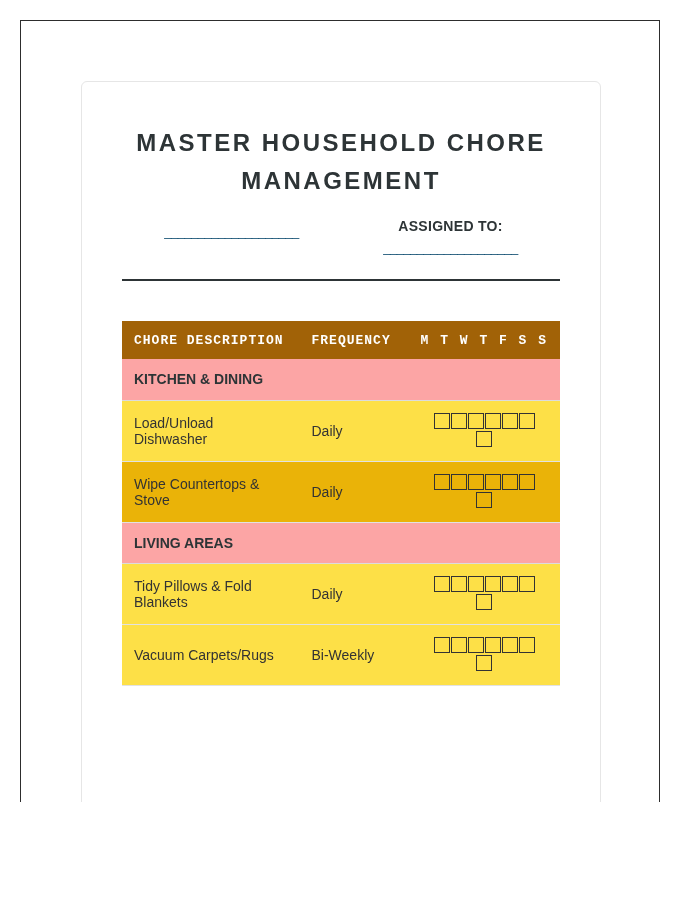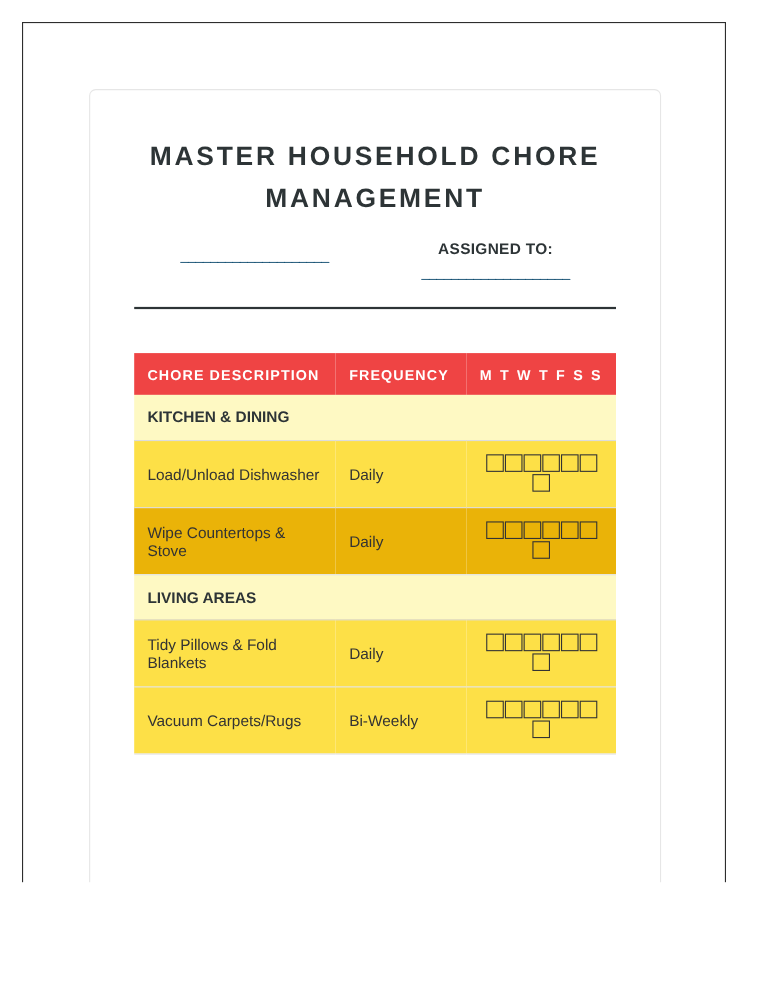--- a/index.html
+++ b/index.html
@@ -10,25 +10,25 @@
     .card { position: absolute; left: 60px; top: 60px; width: 520px; height: 760px;
             border: 1px solid #e6e6e6; border-radius: 6px; box-sizing: border-box; background: #fff; }
     .title { position: absolute; left: 0; right: 0; top: 42px; text-align: center;
              font-weight: bold; font-size: 24px; letter-spacing: 2.5px; line-height: 38px; color: #2d3436; }
     .meta { position: absolute; top: 136px; left: 40px; width: 438px; display: flex; }
     .meta-col { width: 50%; text-align: center; }
     .meta-label { font-weight: bold; font-size: 14px; color: #2d3436; letter-spacing: 0.3px; }
     .meta-line { font-size: 13px; color: #0c4a6e; margin-top: 6px; letter-spacing: -0.5px; }
     .divider { position: absolute; left: 40px; top: 197px; width: 438px; height: 2px; background: #2d3436; }
     table { position: absolute; left: 40px; top: 239px; width: 438px; border-collapse: collapse; }
-    thead tr { background: #ef4444; height: 38px; }
+    thead tr { background: #a16207; height: 38px; font-family: Liberation Mono, monospace; }
     th { color: #fff; font-size: 13px; font-weight: bold; text-align: left; letter-spacing: 1px;
          padding: 0 12px; white-space: nowrap; }
     th.days { text-align: right; letter-spacing: 2px; }
-    tr.cat { background: #fef9c3; height: 41px; }
+    tr.cat { background: #fca5a5; height: 41px; }
     tr.cat td { font-weight: bold; font-size: 14px; color: #2d3436; padding: 0 12px; border-bottom: 1px solid #dcdcdc; }
     tr.row { height: 61px; }
     tr.row td { font-size: 14px; color: #333; padding: 0 12px; border-bottom: 1px solid #e2e2e2; vertical-align: middle; line-height: 16px; }
     tr.row.odd { background: #fde047; }
     tr.row.even { background: #eab308; }
     td.desc { width: 162px; }
     td.freq { width: 98px; }
     td.boxes { text-align: center; padding: 0 8px !important; }
     .boxwrap { display: inline-block; width: 112px; line-height: 18px; text-align: center; }
     .box { display: inline-block; width: 16px; height: 16px; border: 1.5px solid #333; box-sizing: border-box;

